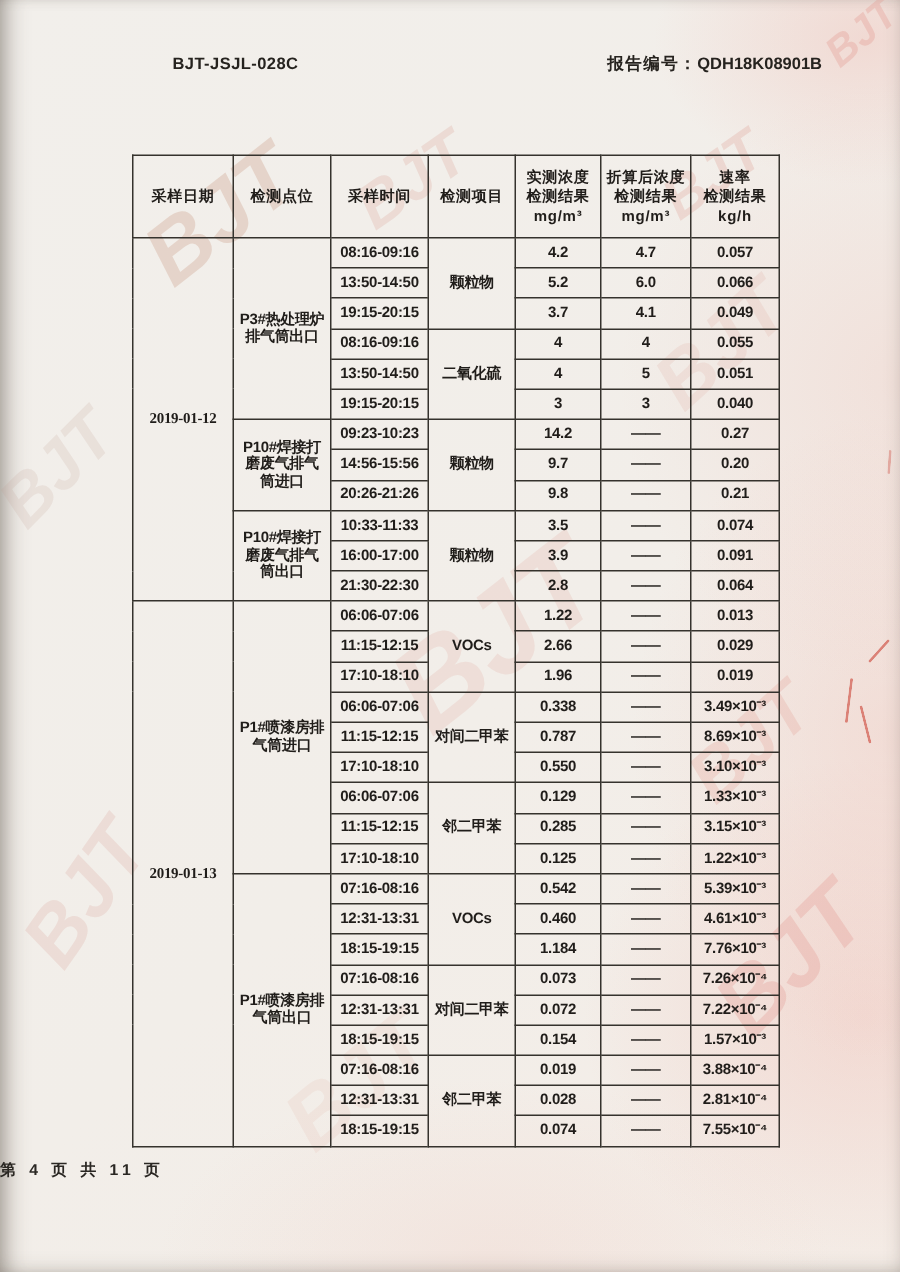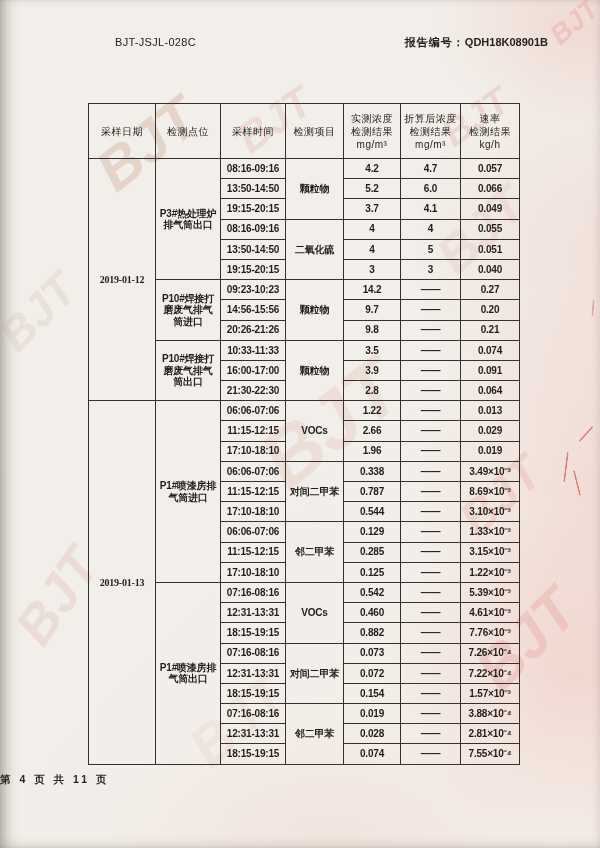--- a/index.html
+++ b/index.html
@@ -27,21 +27,21 @@
   .wm {
     position:absolute; font-weight:bold; font-style:italic;
     font-family:"Liberation Sans", sans-serif;
     pointer-events:none; user-select:none; white-space:nowrap; z-index:1;
   }
   .pen { position:absolute; z-index:1; border-left:2px solid rgba(203,66,54,0.60); border-radius:2px; }
   .doc-header {
     position:absolute; top:35px; left:115px; right:52px;
     display:flex; justify-content:space-between; align-items:baseline; z-index:2;
   }
-  .doc-code { font-size:11px; font-weight:normal; color:#26231f; letter-spacing:0.3px; }
+  .doc-code { font-size:11px; font-weight:bold; color:#26231f; letter-spacing:0.3px; }
   .report { font-size:11px; font-weight:bold; color:#26231f; }
   .report .lbl { letter-spacing:1px;margin-top:17px; }
   .sec-title {
     position:absolute; top:70px; left:99px; z-index:2;
     font-size:14.5px; font-weight:bold; color:#221f1b; letter-spacing:1.5px;
   }
   table.results {
     position:absolute; top:103px; left:88px; z-index:2;
     border-collapse:collapse; table-layout:fixed; width:431px;
     border:1.5px solid #2b2825;
@@ -51,21 +51,21 @@
   col.c-time  { width:65px; }
   col.c-item  { width:58px; }
   col.c-meas  { width:57px; }
   col.c-conv  { width:60px; }
   col.c-rate  { width:59px; }
   .results th, .results td {
     border:1px solid #35322d; text-align:center; vertical-align:middle;
     padding:0 1px; color:#201d1a; background:transparent;
   }
   .results thead th {
-    font-size:10px; font-weight:normal; white-space:pre-line;
+    font-size:10px; font-weight:bold; white-space:pre-line;
     line-height:1.3; height:54px; letter-spacing:0.5px;
   }
   .results tbody tr { height:20.2px; }
   .results tbody td { font-size:10px; font-weight:600; letter-spacing:-0.2px; line-height:1.15; }
   td.date-cell  { font-size:10.5px; font-weight:bold; letter-spacing:0;font-family:Liberation Serif, serif; }
   td.point-cell { font-weight:bold; line-height:1.45; padding:0 3px; letter-spacing:0;margin-top:28px; }
   td.item-cell  { letter-spacing:0.5px; line-height:1.3; }
   td.time-cell  { letter-spacing:-0.3px; }
   .page-footer {
     position:absolute; top:773px; left:0; width:600px; z-index:2;
@@ -239,21 +239,21 @@
           <td class="value-cell">3.49×10⁻³</td>
         </tr>
         <tr>
           <td class="time-cell">11:15-12:15</td>
           <td class="value-cell">0.787</td>
           <td class="value-cell">——</td>
           <td class="value-cell">8.69×10⁻³</td>
         </tr>
         <tr>
           <td class="time-cell">17:10-18:10</td>
-          <td class="value-cell">0.544</td>
+          <td class="value-cell">0.550</td>
           <td class="value-cell">——</td>
           <td class="value-cell">3.10×10⁻³</td>
         </tr>
         <tr>
           <td class="time-cell">06:06-07:06</td>
           <td rowspan="3" class="item-cell">邻二甲苯</td>
           <td class="value-cell">0.129</td>
           <td class="value-cell">——</td>
           <td class="value-cell">1.33×10⁻³</td>
         </tr>
@@ -278,21 +278,21 @@
           <td class="value-cell">5.39×10⁻³</td>
         </tr>
         <tr>
           <td class="time-cell">12:31-13:31</td>
           <td class="value-cell">0.460</td>
           <td class="value-cell">——</td>
           <td class="value-cell">4.61×10⁻³</td>
         </tr>
         <tr>
           <td class="time-cell">18:15-19:15</td>
-          <td class="value-cell">0.882</td>
+          <td class="value-cell">1.184</td>
           <td class="value-cell">——</td>
           <td class="value-cell">7.76×10⁻³</td>
         </tr>
         <tr>
           <td class="time-cell">07:16-08:16</td>
           <td rowspan="3" class="item-cell">对间二甲苯</td>
           <td class="value-cell">0.073</td>
           <td class="value-cell">——</td>
           <td class="value-cell">7.26×10⁻⁴</td>
         </tr>

